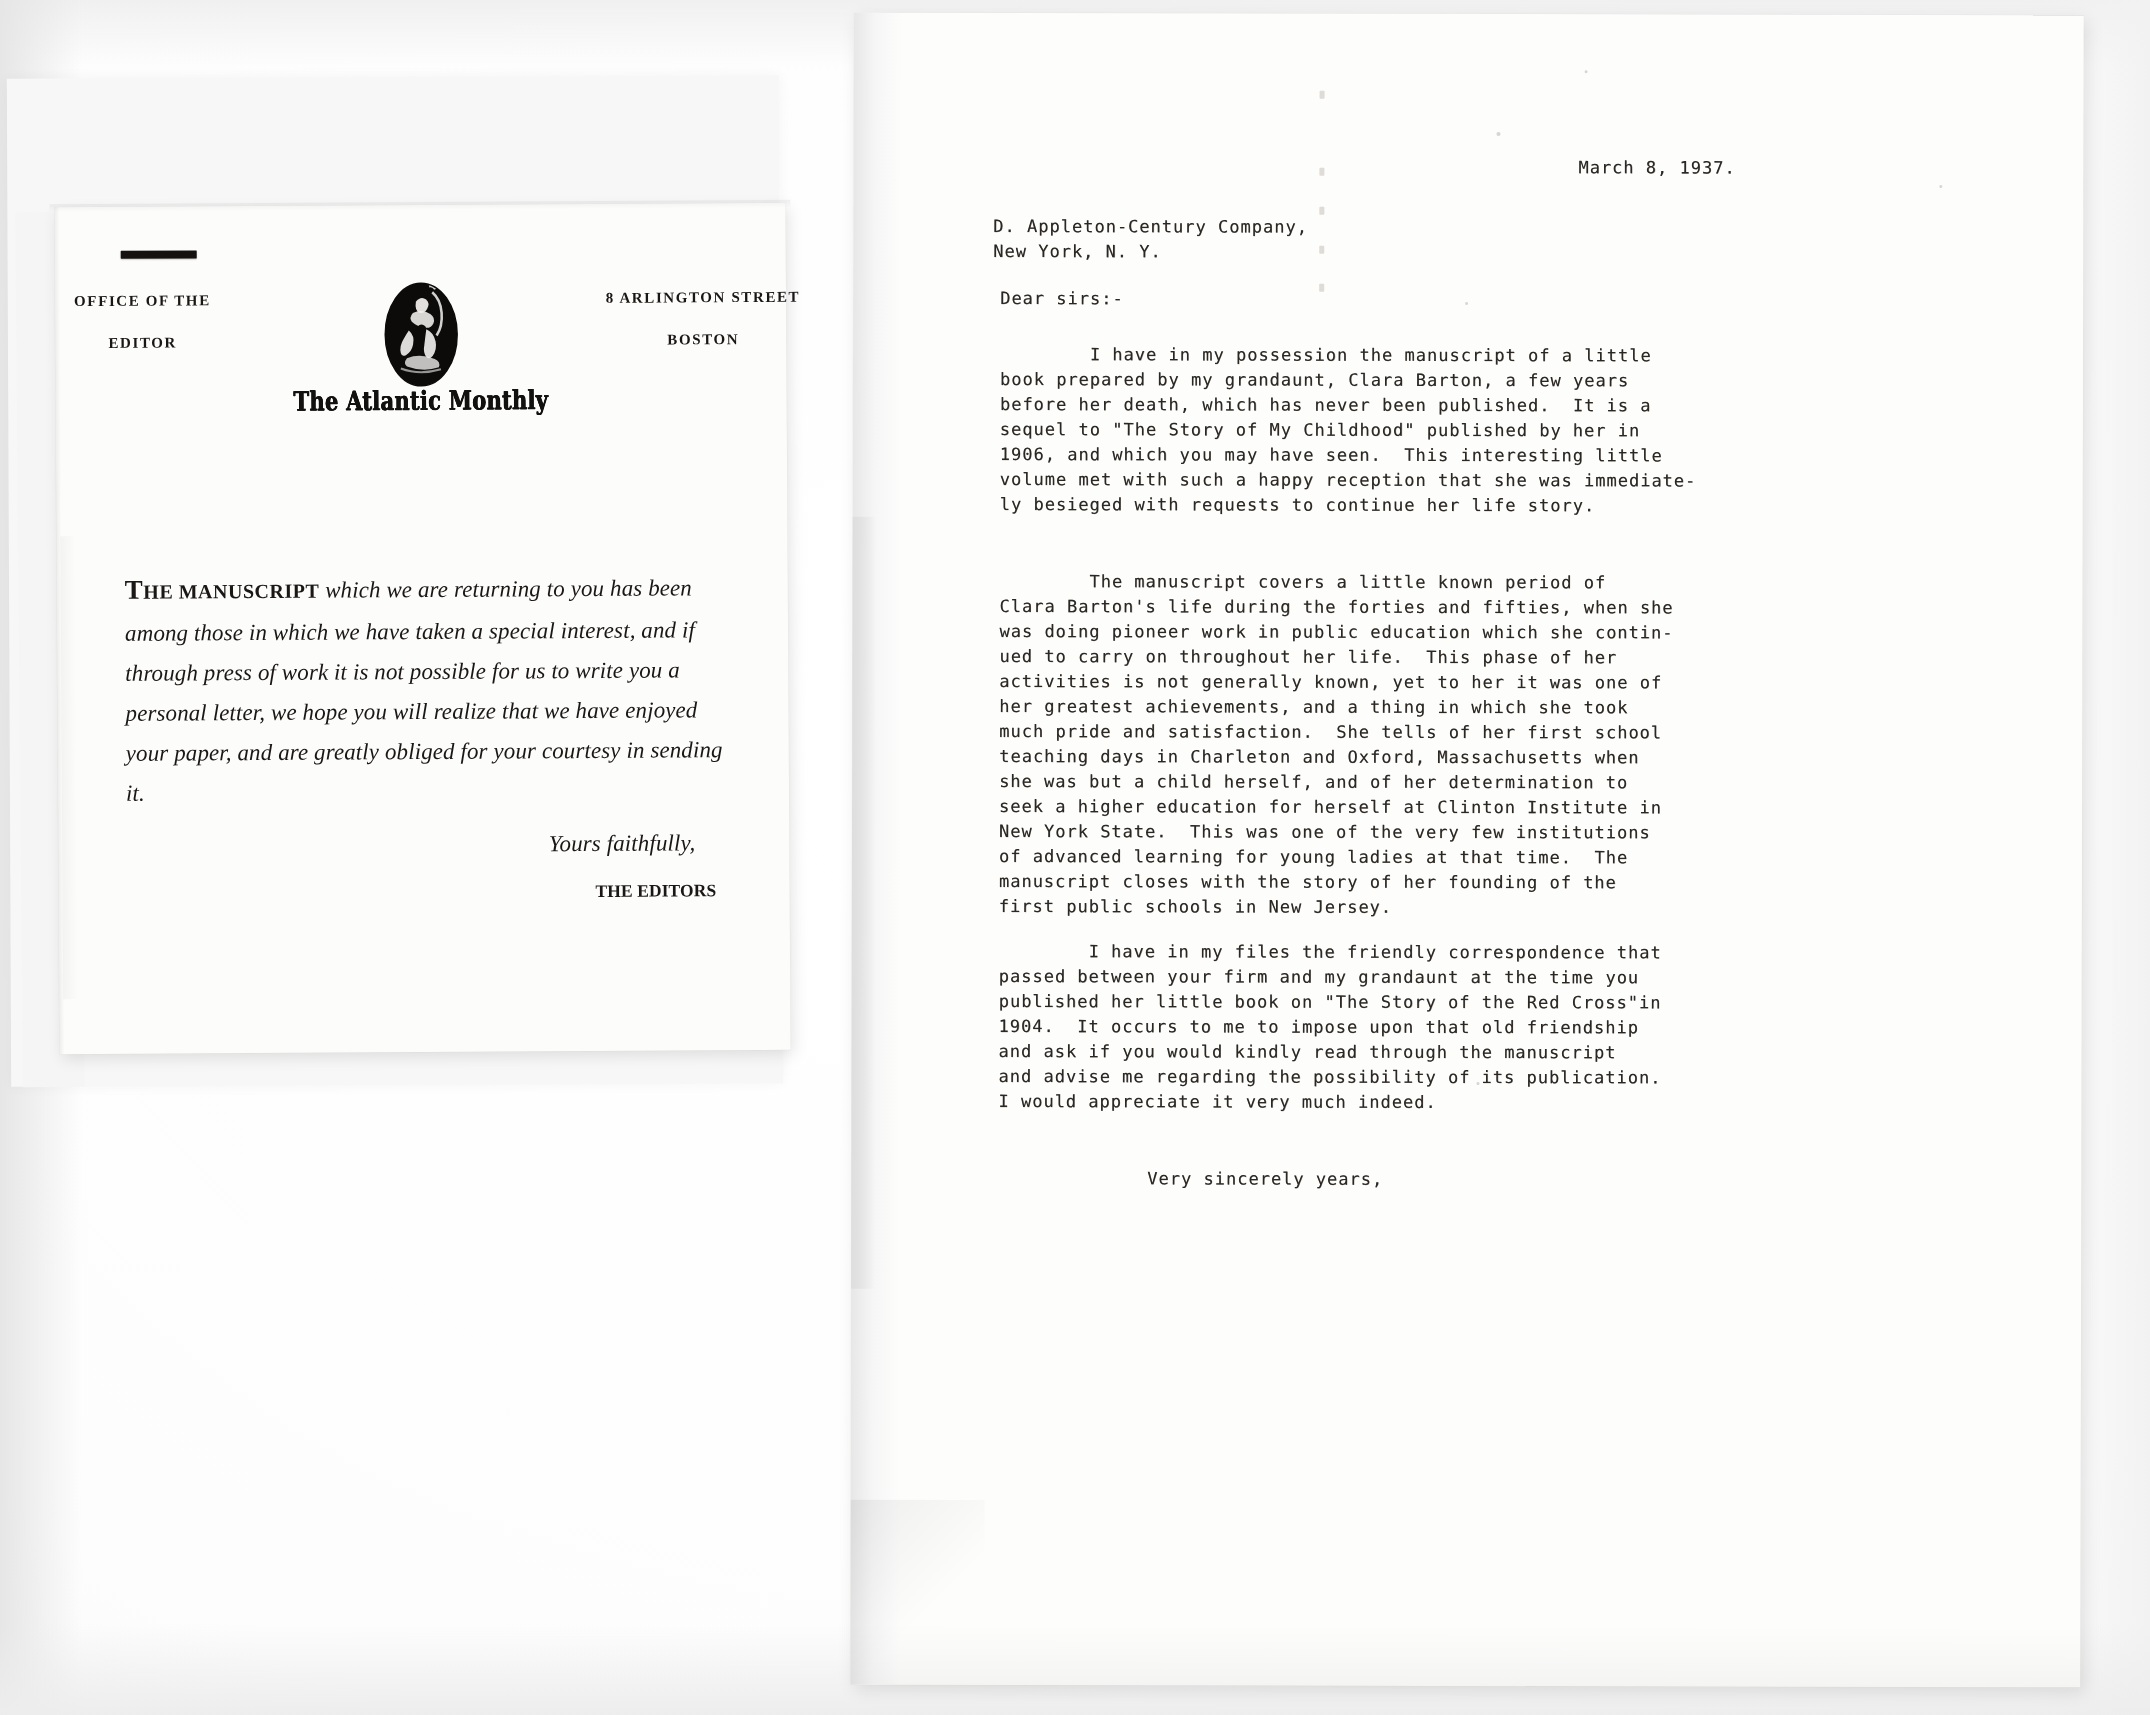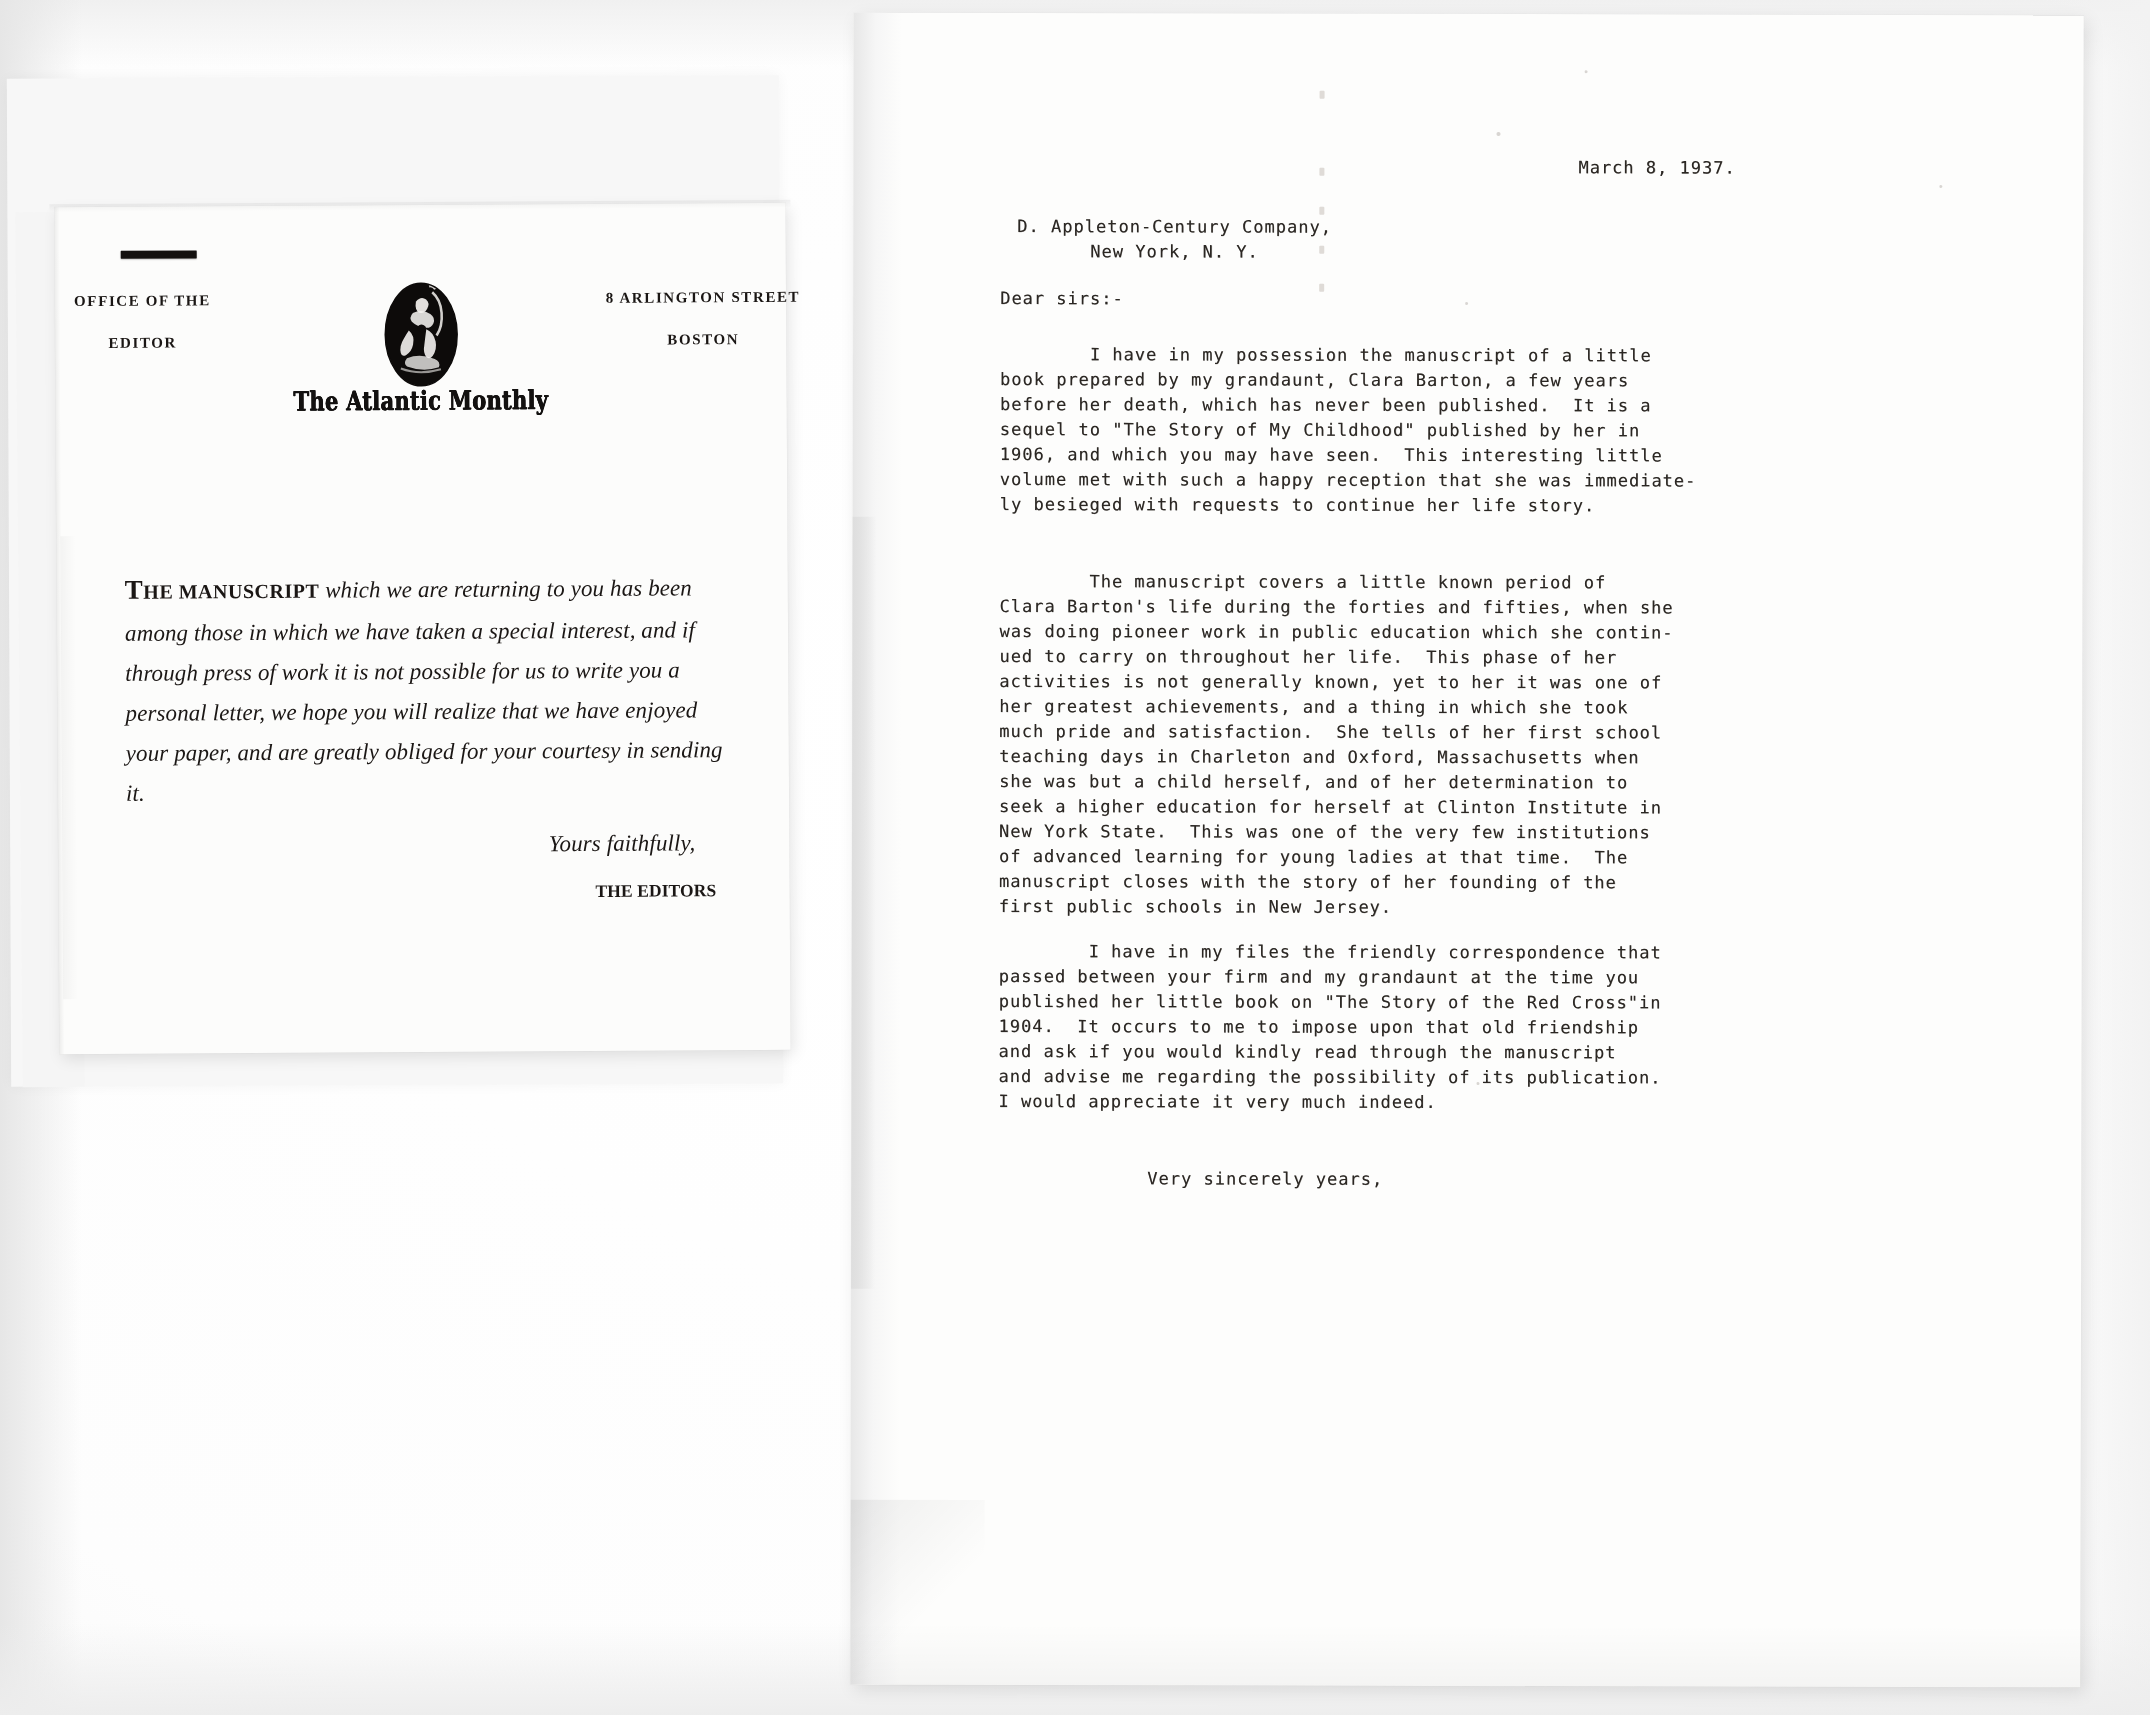--- a/index.html
+++ b/index.html
@@ -225,21 +225,21 @@
     white-space: pre;
     text-shadow: 0.3px 0.2px 0.3px rgba(40,36,32,0.45);
   }
 
   .date-line {
     position: absolute;
     left: 725px; top: 93px; margin-top: 48px;
   }
   .addr-block {
     position: absolute;
-    left: 164px; top: 201px; text-align: center;
+    left: 140px; top: 201px;
   }
   .salutation {
     position: absolute;
     left: 147px; top: 273px;
   }
   .para {
     position: absolute;
     left: 147px;
   }
   .p1 { top: 329px; }

